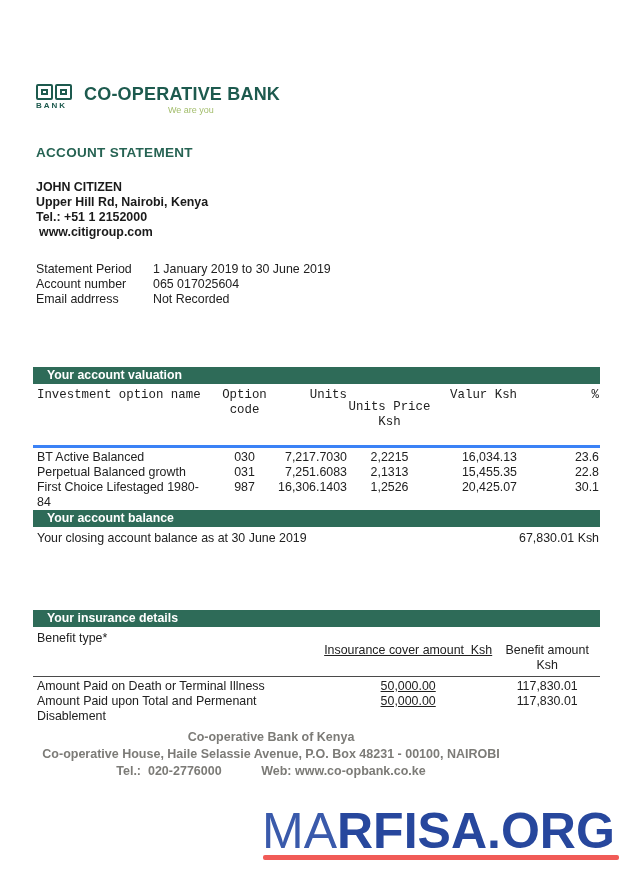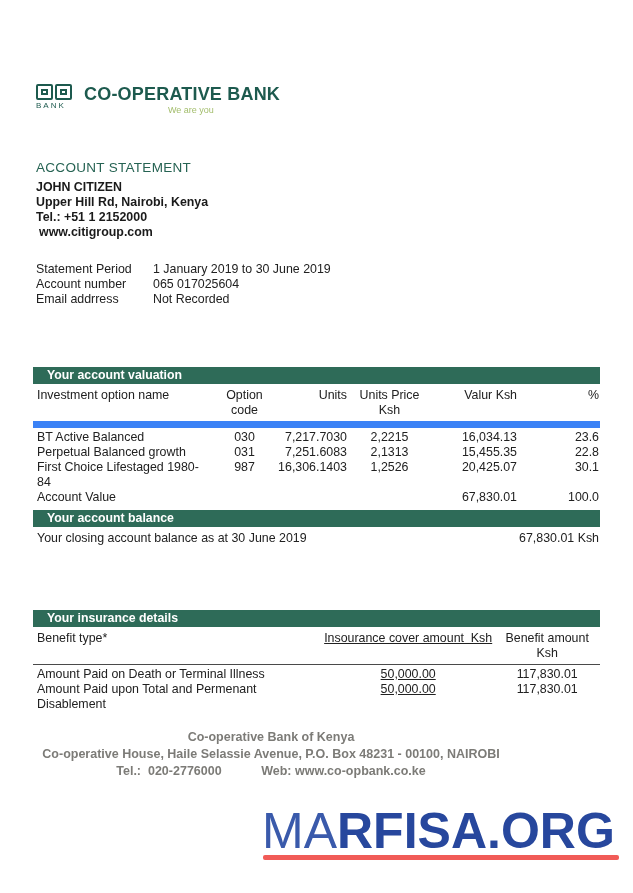--- a/index.html
+++ b/index.html
@@ -24,36 +24,36 @@
     position: relative;
     display: inline-block;
   }
   .lsq::after {
     content: "";
     position: absolute;
     left: 3px; top: 3px; right: 3px; bottom: 3px;
     border: 2px solid #1d5a4e;
   }
   .logo-bank {
-    font-size: 8px; font-weight: normal; letter-spacing: 2px;
+    font-size: 8px; font-weight: bold; letter-spacing: 2px;
     color: #1d5a4e; margin-top: 1px;
   }
   .logo-text { margin-left: 6px; }
   .logo-name {
     font-size: 18px; font-weight: bold; color: #1d5a4e;
     letter-spacing: 0.2px; line-height: 20px; white-space: nowrap;
   }
   .logo-tagline {
     font-size: 9px; color: #a3bd6c; margin-left: 84px; margin-top: 1px;
   }
 
   
   .doc-title {
-    position: absolute; top: 160px; left: 36px;
-    font-size: 13.5px; font-weight: normal; color: #266353;
+    position: absolute; top: 145px; left: 36px;
+    font-size: 13.5px; font-weight: bold; color: #266353;
     letter-spacing: 0.3px;
   }
   .customer { position: absolute; top: 180px; left: 36px; font-size: 12.4px; font-weight: bold; line-height: 15px; color: #1a1a1a; }
   .customer div:last-child { padding-left: 3px; }
 
   .meta { position: absolute; top: 262px; left: 36px; font-size: 12.4px; line-height: 15.2px; }
   .meta-row { display: flex; }
   .meta-label { width: 117px; }
 
   
@@ -62,28 +62,28 @@
   .section-balance { top: 510px; }
   .section-insurance { top: 610px; }
   .banner {
     background: #2e6b58; color: #ffffff;
     font-weight: bold; font-size: 12.3px;
     height: 17px; line-height: 17px; padding-left: 14px;
   }
 
   
   .vrow { display: flex; line-height: 15px; padding-left: 4px; padding-right: 1px; }
-  .vhead { margin-top: 4px; padding-bottom: 3px; border-bottom: 7px solid #3b82f6; margin-bottom: 2px; }
+  .vhead { margin-top: 4px; padding-bottom: 15px; border-bottom: 3px solid #3b82f6; margin-bottom: 2px; font-family: Liberation Mono, monospace; }
   .c-name  { width: 175px; }
   .c-code  { width: 65px;  text-align: center; }
   .c-units { width: 70px;  text-align: right; }
   .c-price { width: 85px;  text-align: center; }
   .c-value { width: 85px;  text-align: right; }
   .c-pct   { width: 82px;  text-align: right; }
-  .pre { white-space: pre-wrap; }
+  .pre { white-space: pre-wrap; margin-top: 12px; }
 
   
   .brow { display: flex; line-height: 17px; padding-left: 4px; padding-right: 1px; }
   .brows { margin-top: 3px; }
   .b-label { flex: 1; }
   .b-value { text-align: right; }
 
   
   .irow { display: flex; line-height: 15px; padding-left: 4px; padding-right: 1px; align-items: flex-start; }
   .ihead { margin-top: 4px; padding-bottom: 3px; border-bottom: 1px solid #4a4a4a; margin-bottom: 2px; }

